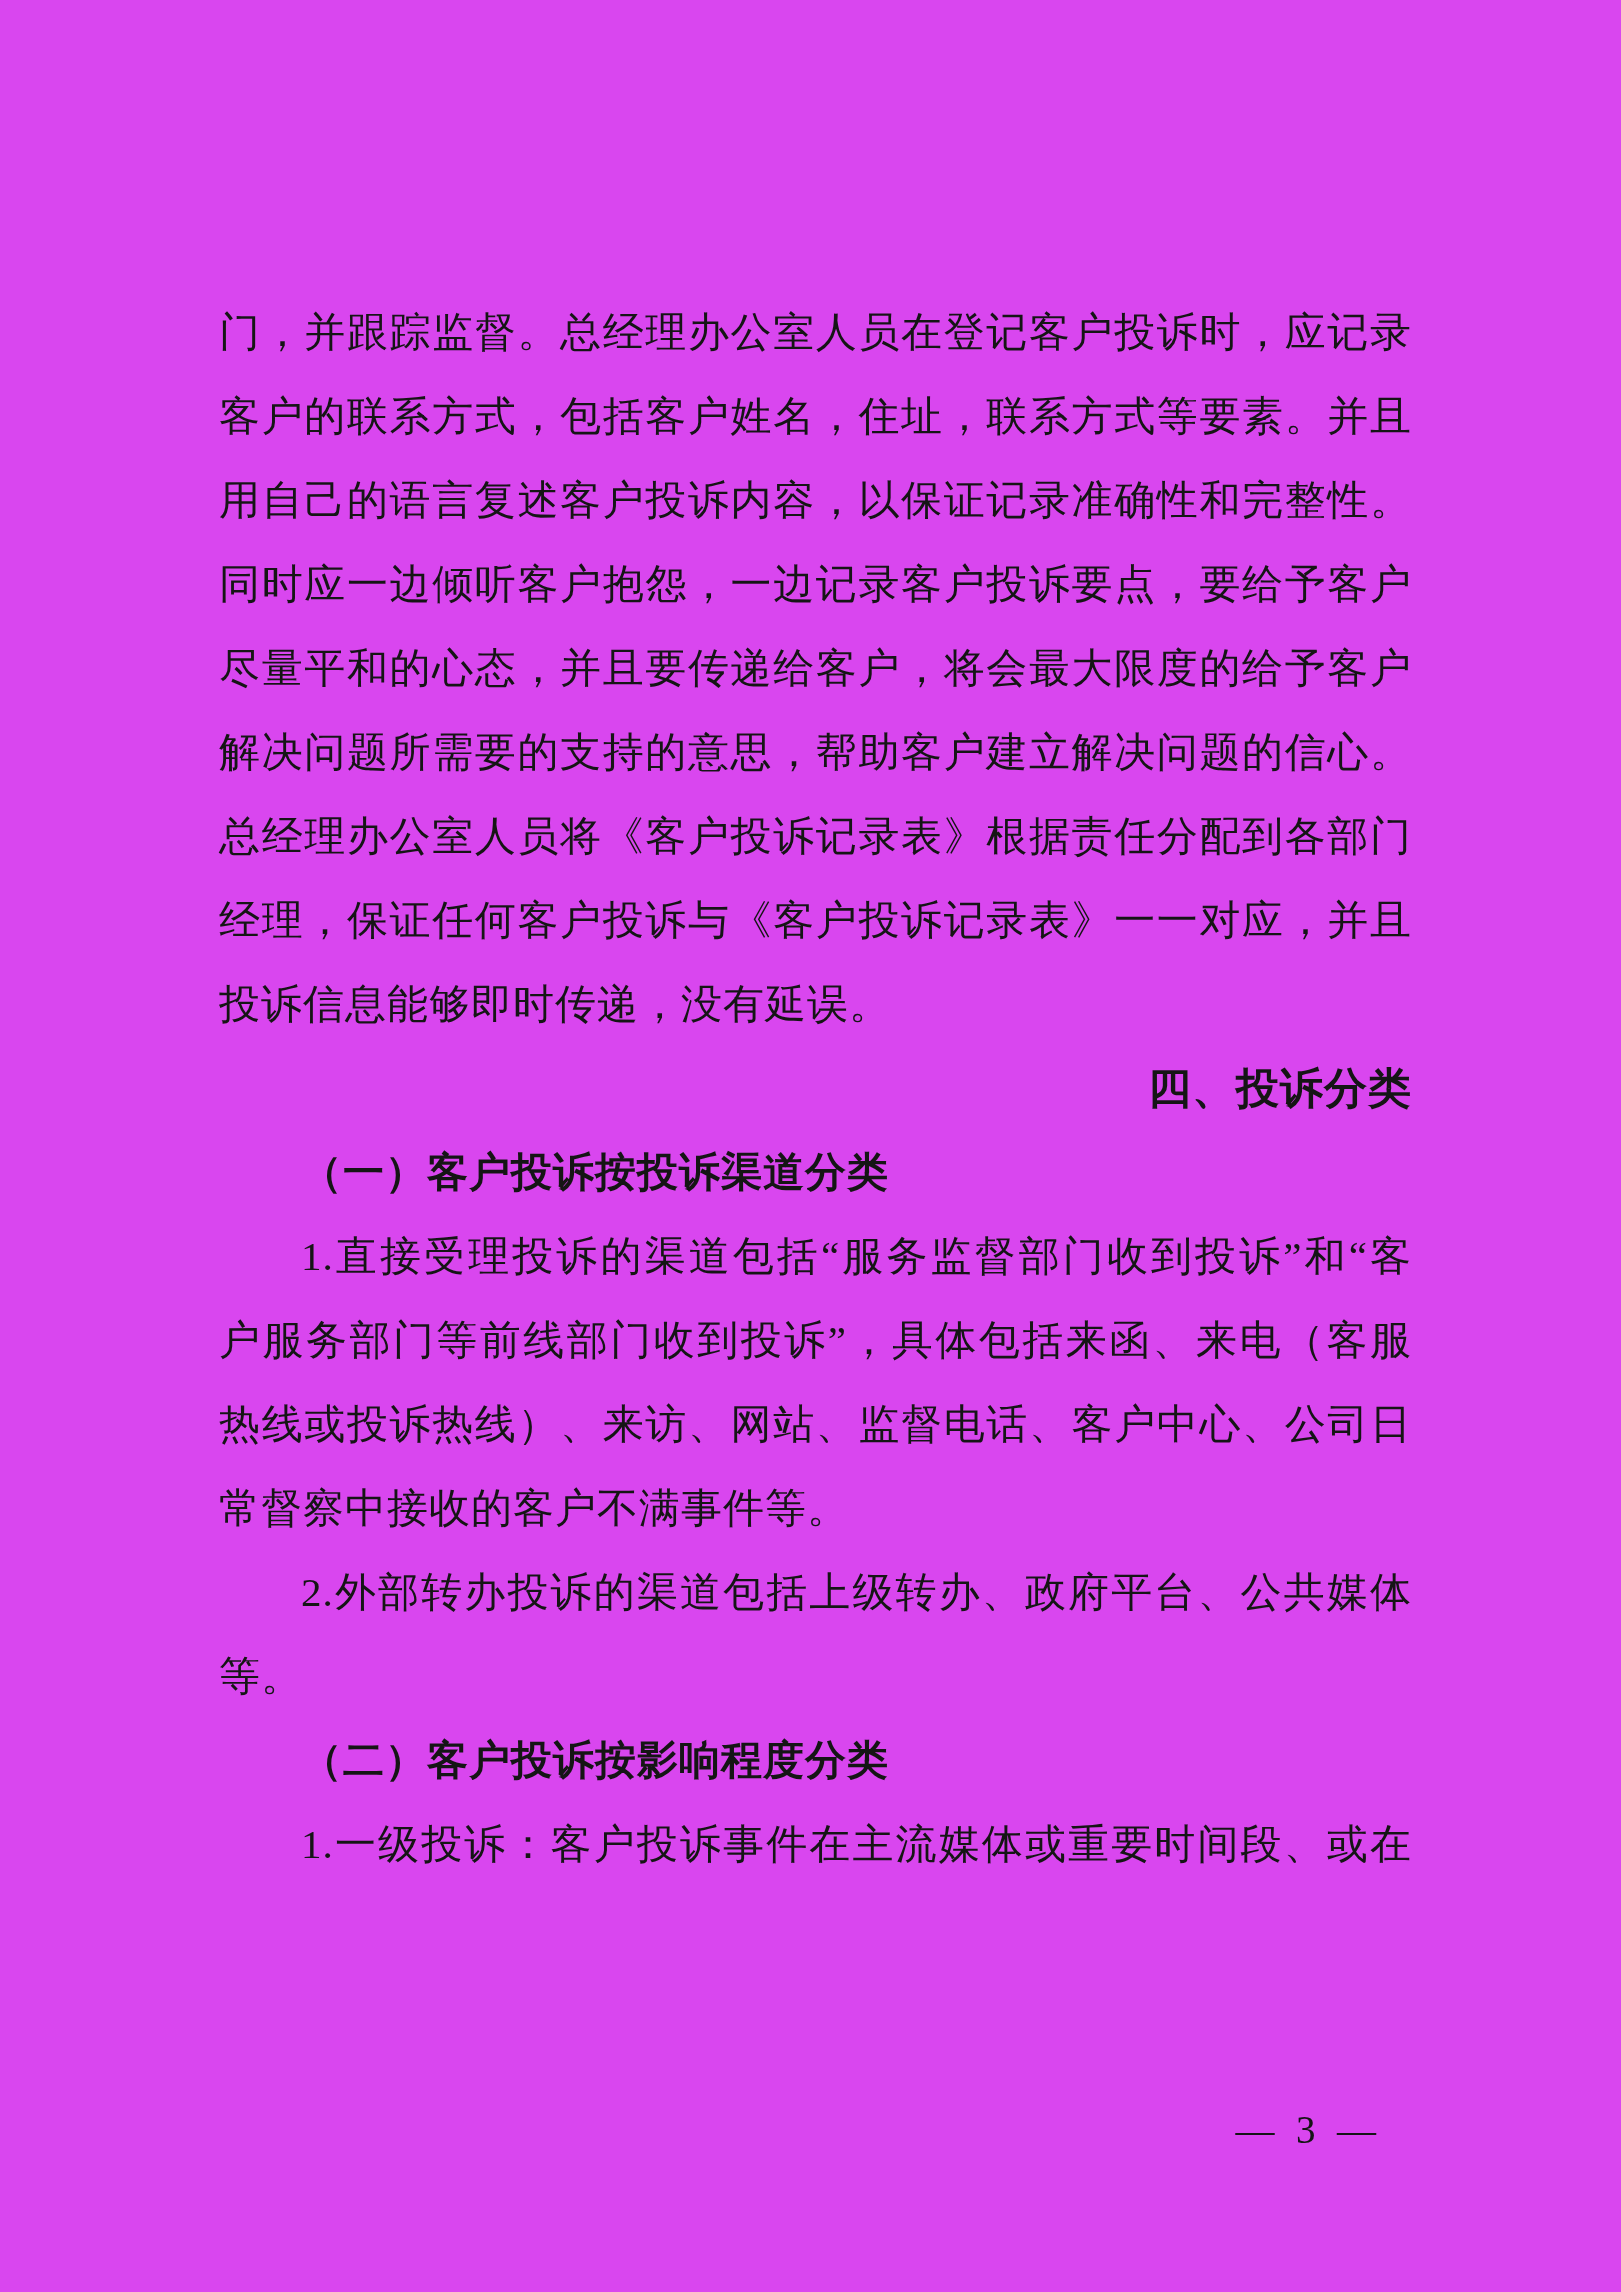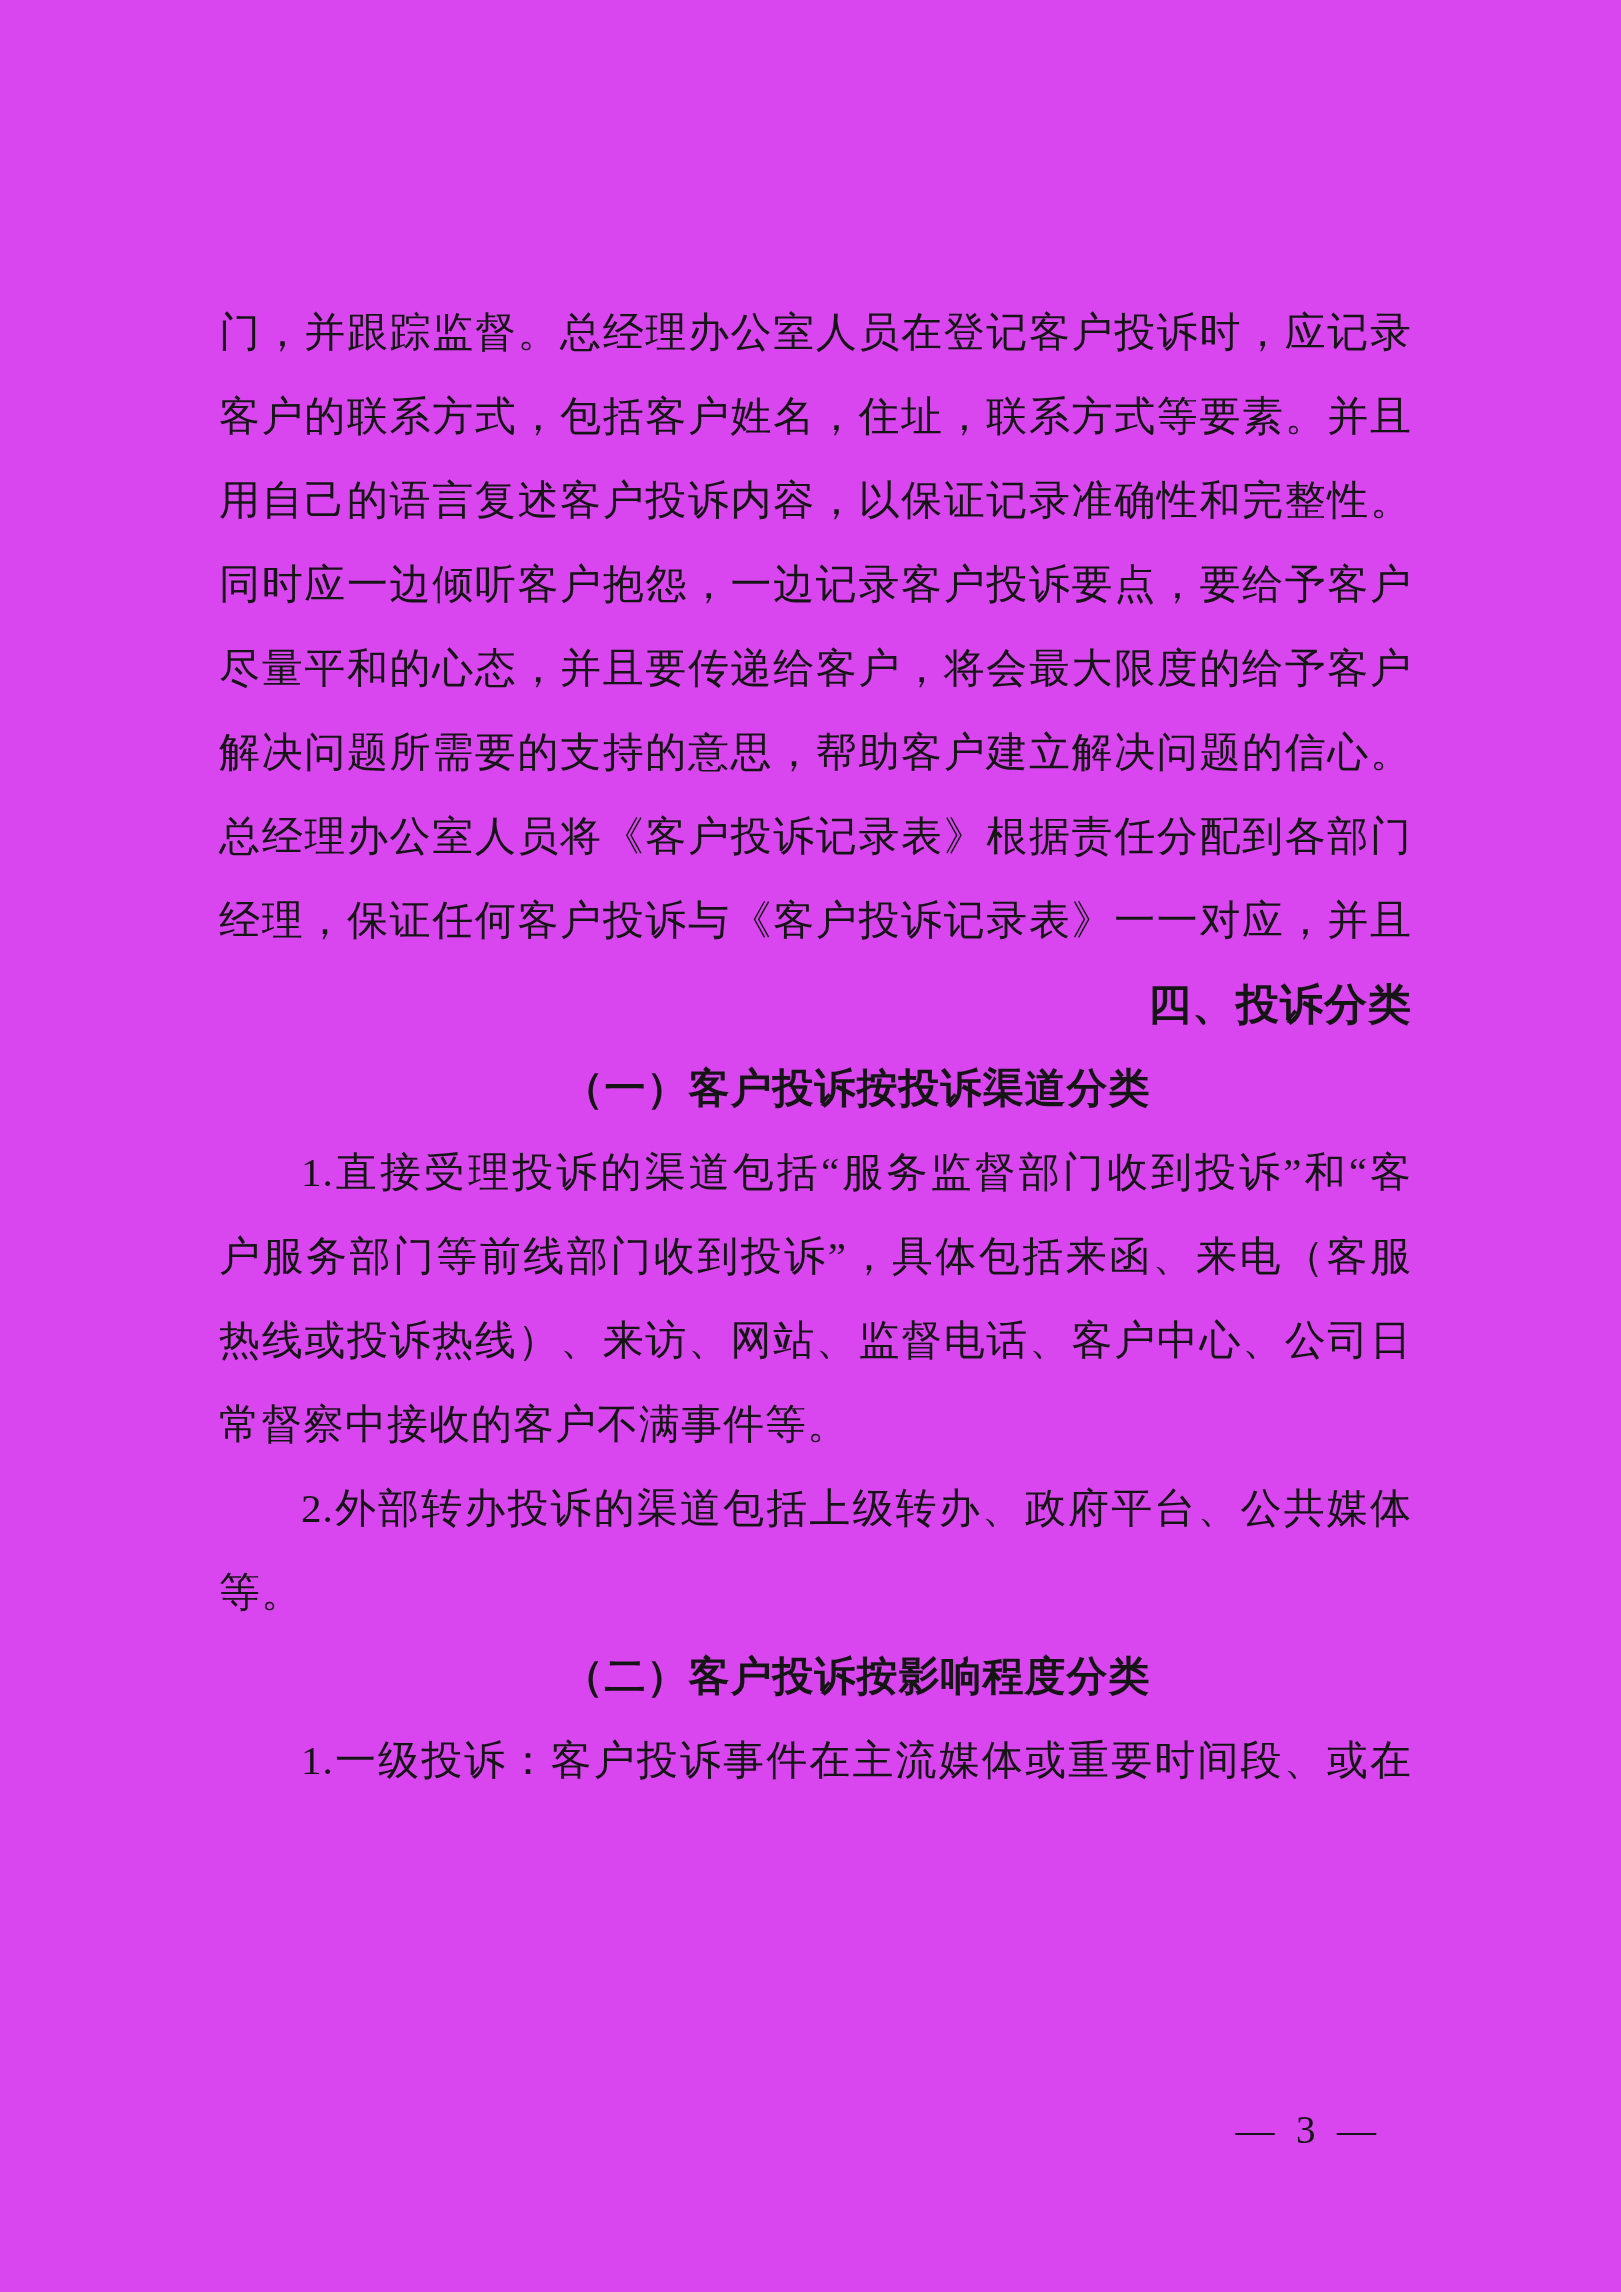--- a/index.html
+++ b/index.html
@@ -46,21 +46,20 @@
   .h1 {
     font-family: "Liberation Sans", "DejaVu Sans", sans-serif;
     font-weight: 700;
     font-size: 43px;
     text-align: right;
   }
   
   .h2 {
     font-weight: 700;
     font-size: 41px;
-    text-align: center;
   }
   .footer {
     position: absolute;
     top: 2100px;
     right: 239px;
     font-size: 39px;
     line-height: 59px;
     letter-spacing: 5.9px;
     color: #151515;
     font-family: "Liberation Serif", "DejaVu Serif", serif;
@@ -73,20 +72,21 @@
 
   <div class="text-block">
     <div class="line just">门，并跟踪监督。总经理办公室人员在登记客户投诉时，应记录</div>
     <div class="line just">客户的联系方式，包括客户姓名，住址，联系方式等要素。并且</div>
     <div class="line just">用自己的语言复述客户投诉内容，以保证记录准确性和完整性。</div>
     <div class="line just">同时应一边倾听客户抱怨，一边记录客户投诉要点，要给予客户</div>
     <div class="line just">尽量平和的心态，并且要传递给客户，将会最大限度的给予客户</div>
     <div class="line just">解决问题所需要的支持的意思，帮助客户建立解决问题的信心。</div>
     <div class="line just">总经理办公室人员将《客户投诉记录表》根据责任分配到各部门</div>
     <div class="line just">经理，保证任何客户投诉与《客户投诉记录表》一一对应，并且</div>
+    <div class="line">投诉信息能够即时传递，没有延误。</div>
     <div class="line h1 ind">四、投诉分类</div>
     <div class="line h2 ind">（一）客户投诉按投诉渠道分类</div>
     <div class="line just ind">1.直接受理投诉的渠道包括“服务监督部门收到投诉”和“客</div>
     <div class="line just">户服务部门等前线部门收到投诉”，具体包括来函、来电（客服</div>
     <div class="line just">热线或投诉热线）、来访、网站、监督电话、客户中心、公司日</div>
     <div class="line">常督察中接收的客户不满事件等。</div>
     <div class="line just ind">2.外部转办投诉的渠道包括上级转办、政府平台、公共媒体</div>
     <div class="line">等。</div>
     <div class="line h2 ind">（二）客户投诉按影响程度分类</div>
     <div class="line just ind">1.一级投诉：客户投诉事件在主流媒体或重要时间段、或在</div>

